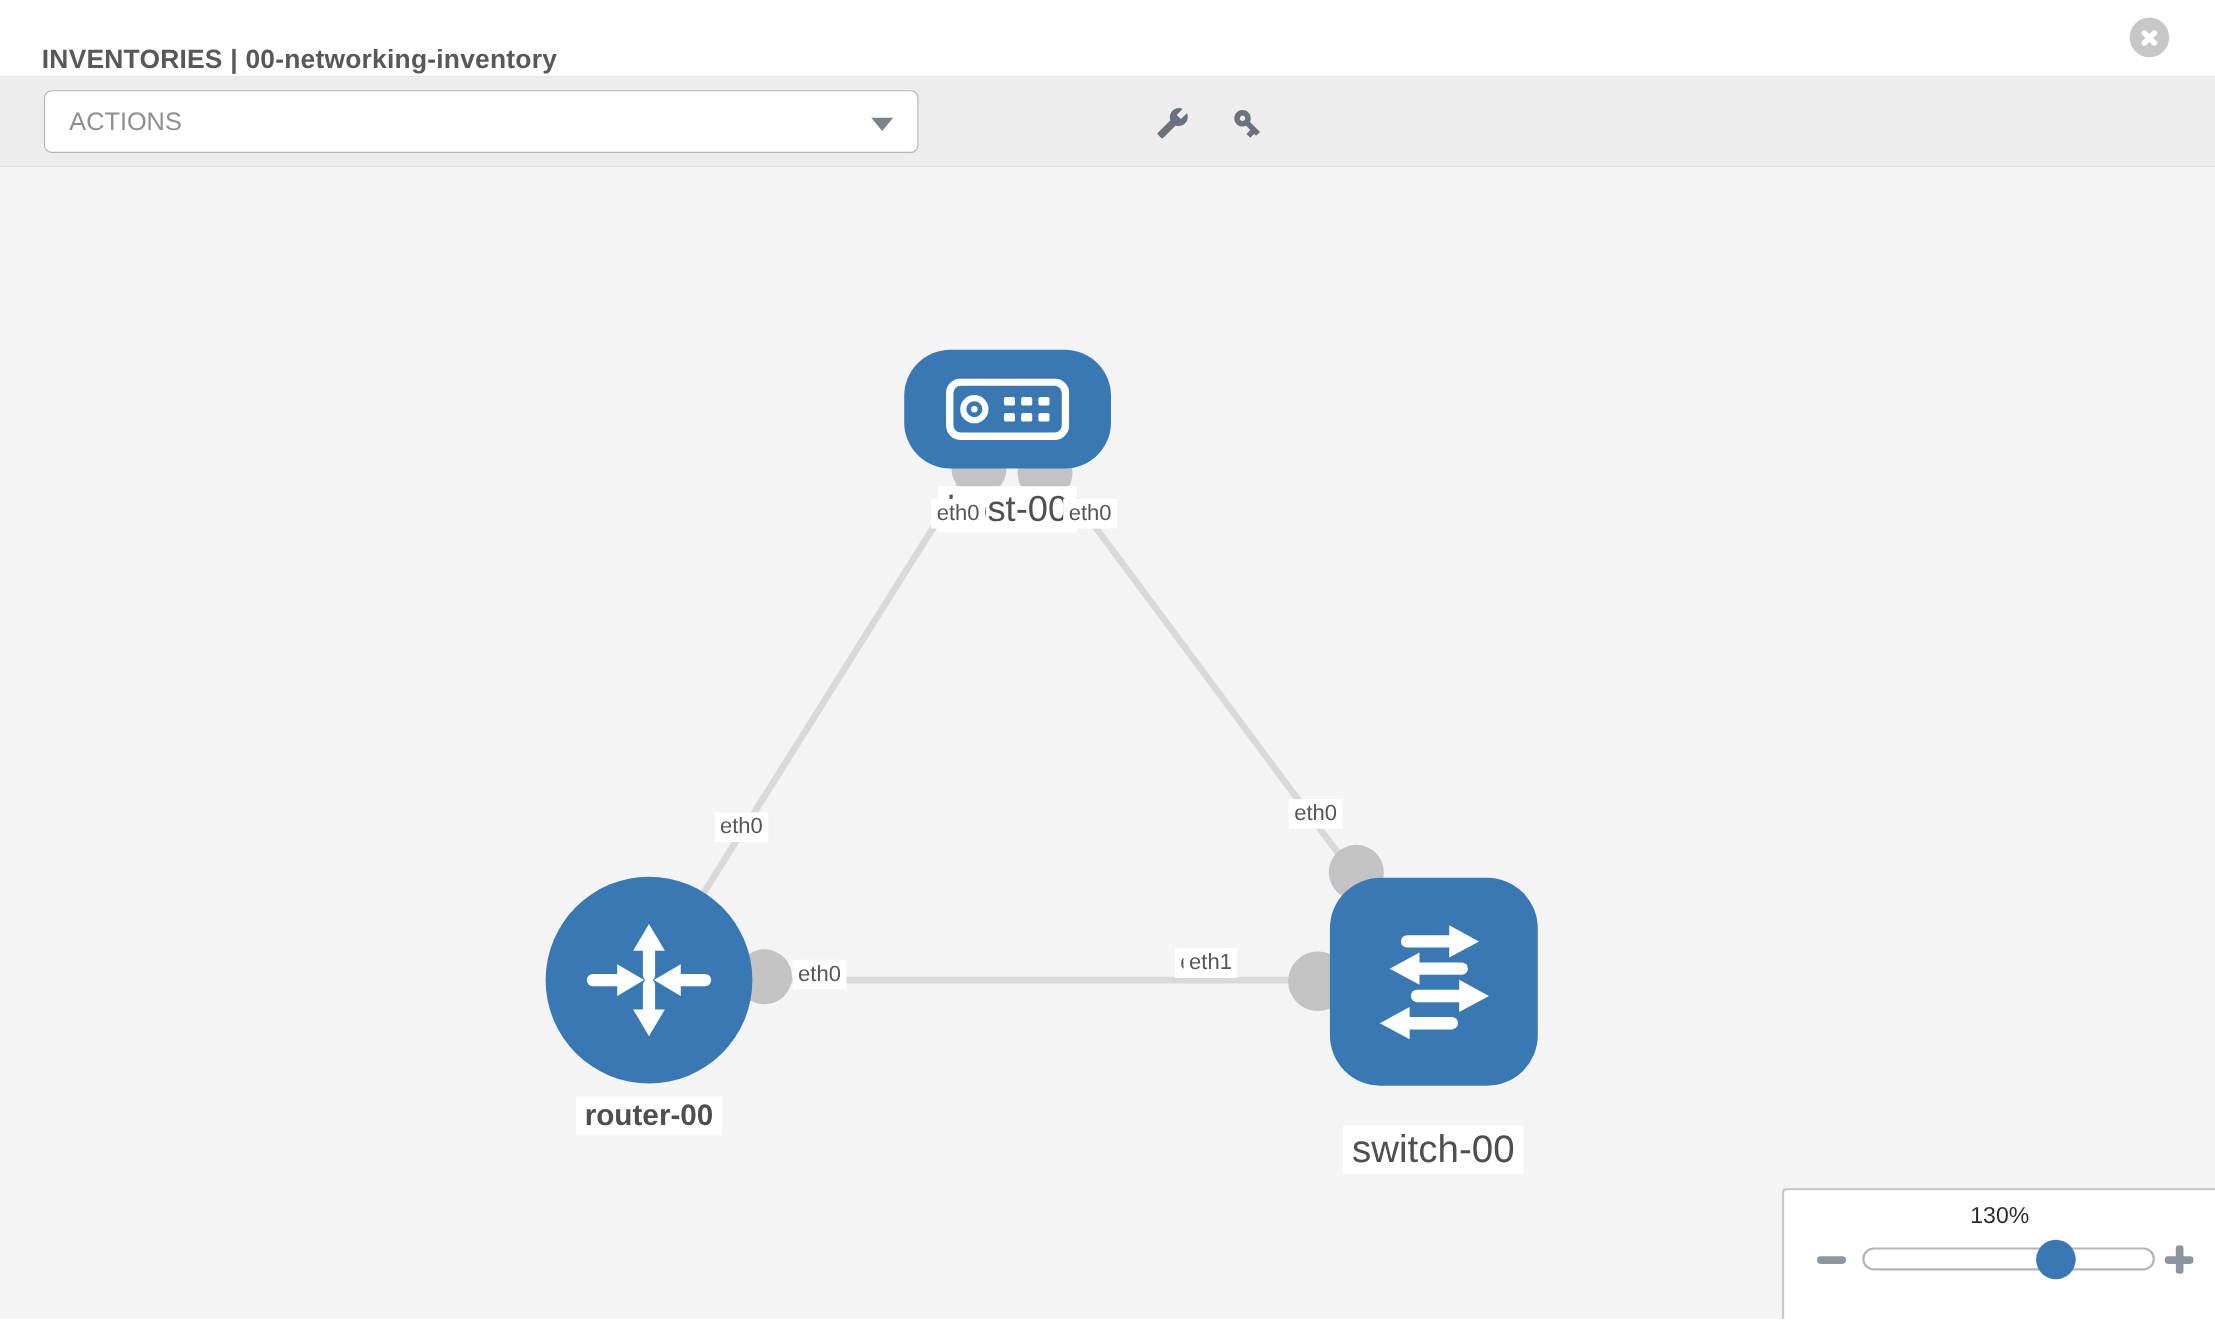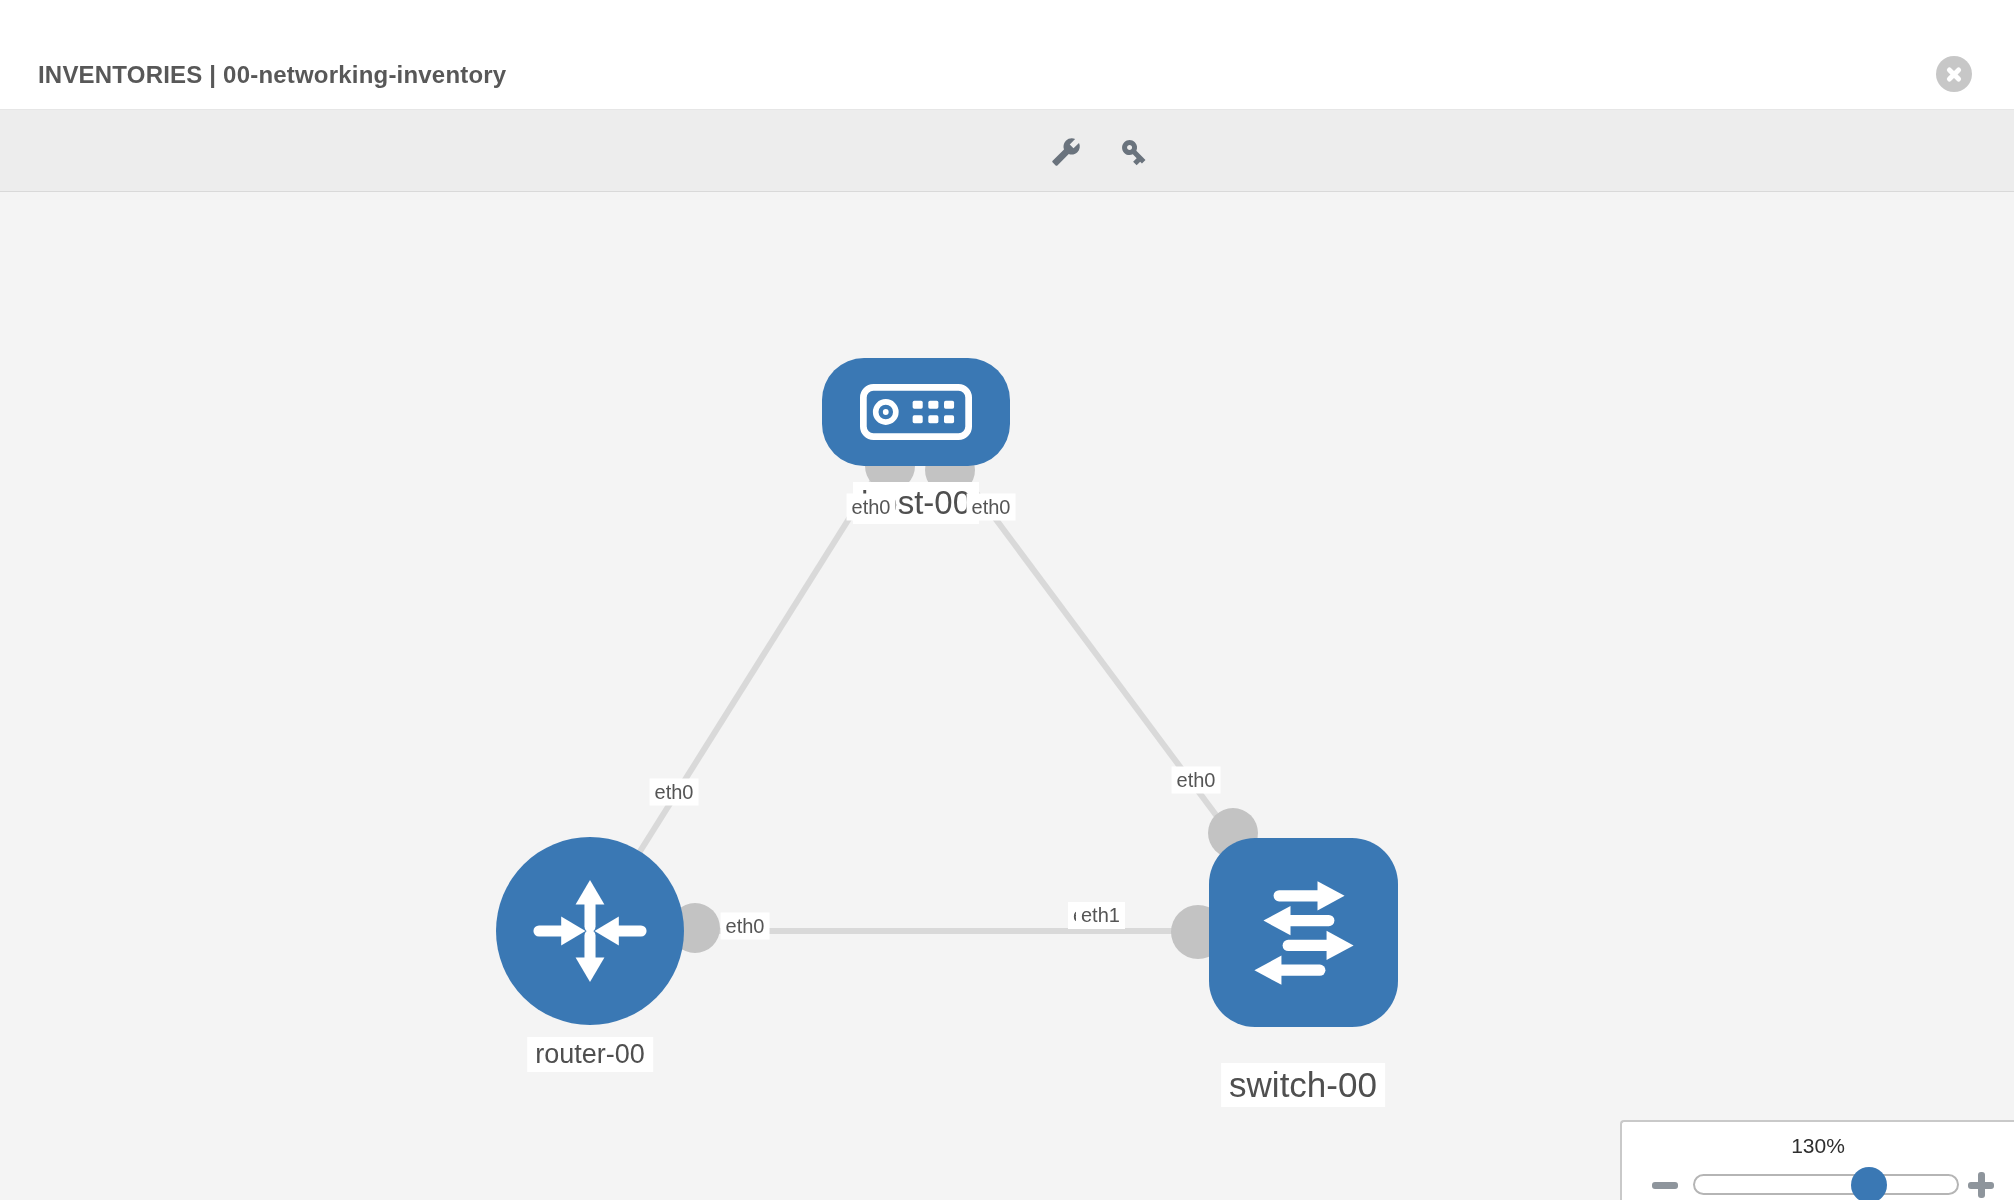--- a/index.html
+++ b/index.html
@@ -1,21 +1,21 @@
 <!DOCTYPE html>
 <html><head>
 <meta charset="utf-8">
 <style>
   * { margin:0; padding:0; box-sizing:border-box; }
   html,body { width:2014px; height:1200px; overflow:hidden;
     font-family:"Liberation Sans","DejaVu Sans",sans-serif; background:#fff; }
 
   
   .header { position:relative; height:70px; background:#ffffff;
-    border-bottom:1px solid #e6e6e6; display:flex; align-items:center;margin-top:40px; }
+    border-bottom:1px solid #e6e6e6; display:flex; align-items:flex-end; }
   .page-title { margin-left:38px; font-size:24px; font-weight:bold; color:#585858; letter-spacing:.2px; }
   .close-btn { position:absolute; right:42px; top:16px; width:36px; height:36px;
     border-radius:50%; background:#c7c7c7; cursor:pointer; }
   .close-btn .bar { position:absolute; left:9px; top:15.5px; width:18px; height:5px;
     background:#fff; border-radius:3px; }
   .close-btn .bar.a { transform:rotate(45deg); }
   .close-btn .bar.b { transform:rotate(-45deg); }
 
   
   .toolbar { position:relative; height:82px; background:#ededed;
@@ -39,21 +39,21 @@
   .links-svg { position:absolute; left:0; top:0; }
   .node { position:absolute; background:#3a78b4; display:flex;
     align-items:center; justify-content:center; cursor:pointer; }
   .node-host   { left:822px; top:166px; width:188px; height:108px; border-radius:42px; }
   .node-router { left:496px; top:645px; width:188px; height:188px; border-radius:50%; }
   .node-switch { left:1209px; top:646px; width:189px; height:189px; border-radius:46px; }
 
   .node-label { position:absolute; transform:translateX(-50%); background:#ffffff;
     color:#4f4f4f; padding:2px 8px; white-space:nowrap; }
   .label-host   { left:916px;  top:290px; font-size:33px; }
-  .label-router { left:590px;  top:845px; font-size:27px; }
+  .label-router { left:590px;  top:845px; font-size:27px;font-weight:bold; }
   .label-switch { left:1303px; top:871px; font-size:35px; }
 
   .eth-label { position:absolute; transform:translate(-50%,-50%); background:#ffffff;
     color:#555; font-size:20px; padding:2px 5px; white-space:nowrap; }
   .eth-host-left   { left:871px;  top:315px; }
   .eth-host-right  { left:991px;  top:315px; }
   .eth-router-top  { left:674px;  top:600px; }
   .eth-router-link { left:745px;  top:734px; }
   .eth-switch-top  { left:1196px; top:588px; }
   .eth-stack { position:absolute; left:1068px; top:710px; width:120px; height:30px; }
@@ -86,20 +86,24 @@
 
 <div class="header">
   <div class="page-title">INVENTORIES | 00-networking-inventory</div>
   <div class="close-btn">
     <i class="bar a"></i>
     <i class="bar b"></i>
   </div>
 </div>
 
 <div class="toolbar">
+  <div class="select-box select-actions">
+    <span>ACTIONS</span>
+    <span class="caret"></span>
+  </div>
 
   <div class="tool-btn wrench">
     <svg width="30" height="30" viewBox="0 0 24 24" style="transform:scaleX(-1)">
       <path d="M22.7 19l-9.1-9.1c.9-2.3.4-5-1.5-6.9C10.1 1 7.1.5 4.7 1.6L9 6 6 9 1.6 4.7C.4 7.1.9 10.1 2.9 12.1c1.9 1.9 4.6 2.4 6.9 1.5l9.1 9.1c.4.4 1 .4 1.4 0l2.3-2.3c.5-.4.5-1.1.1-1.4z"></path>
     </svg>
   </div>
   <div class="tool-btn key">
     <svg width="30" height="30" viewBox="0 0 24 24" style="transform:rotate(45deg)">
       <path d="M12.65 10C11.83 7.67 9.61 6 7 6c-3.31 0-6 2.69-6 6s2.69 6 6 6c2.61 0 4.83-1.67 5.65-4H17v4h4v-4h2v-4H12.65zM7 14c-1.1 0-2-.9-2-2s.9-2 2-2 2 .9 2 2-.9 2-2 2z"></path>
     </svg>

